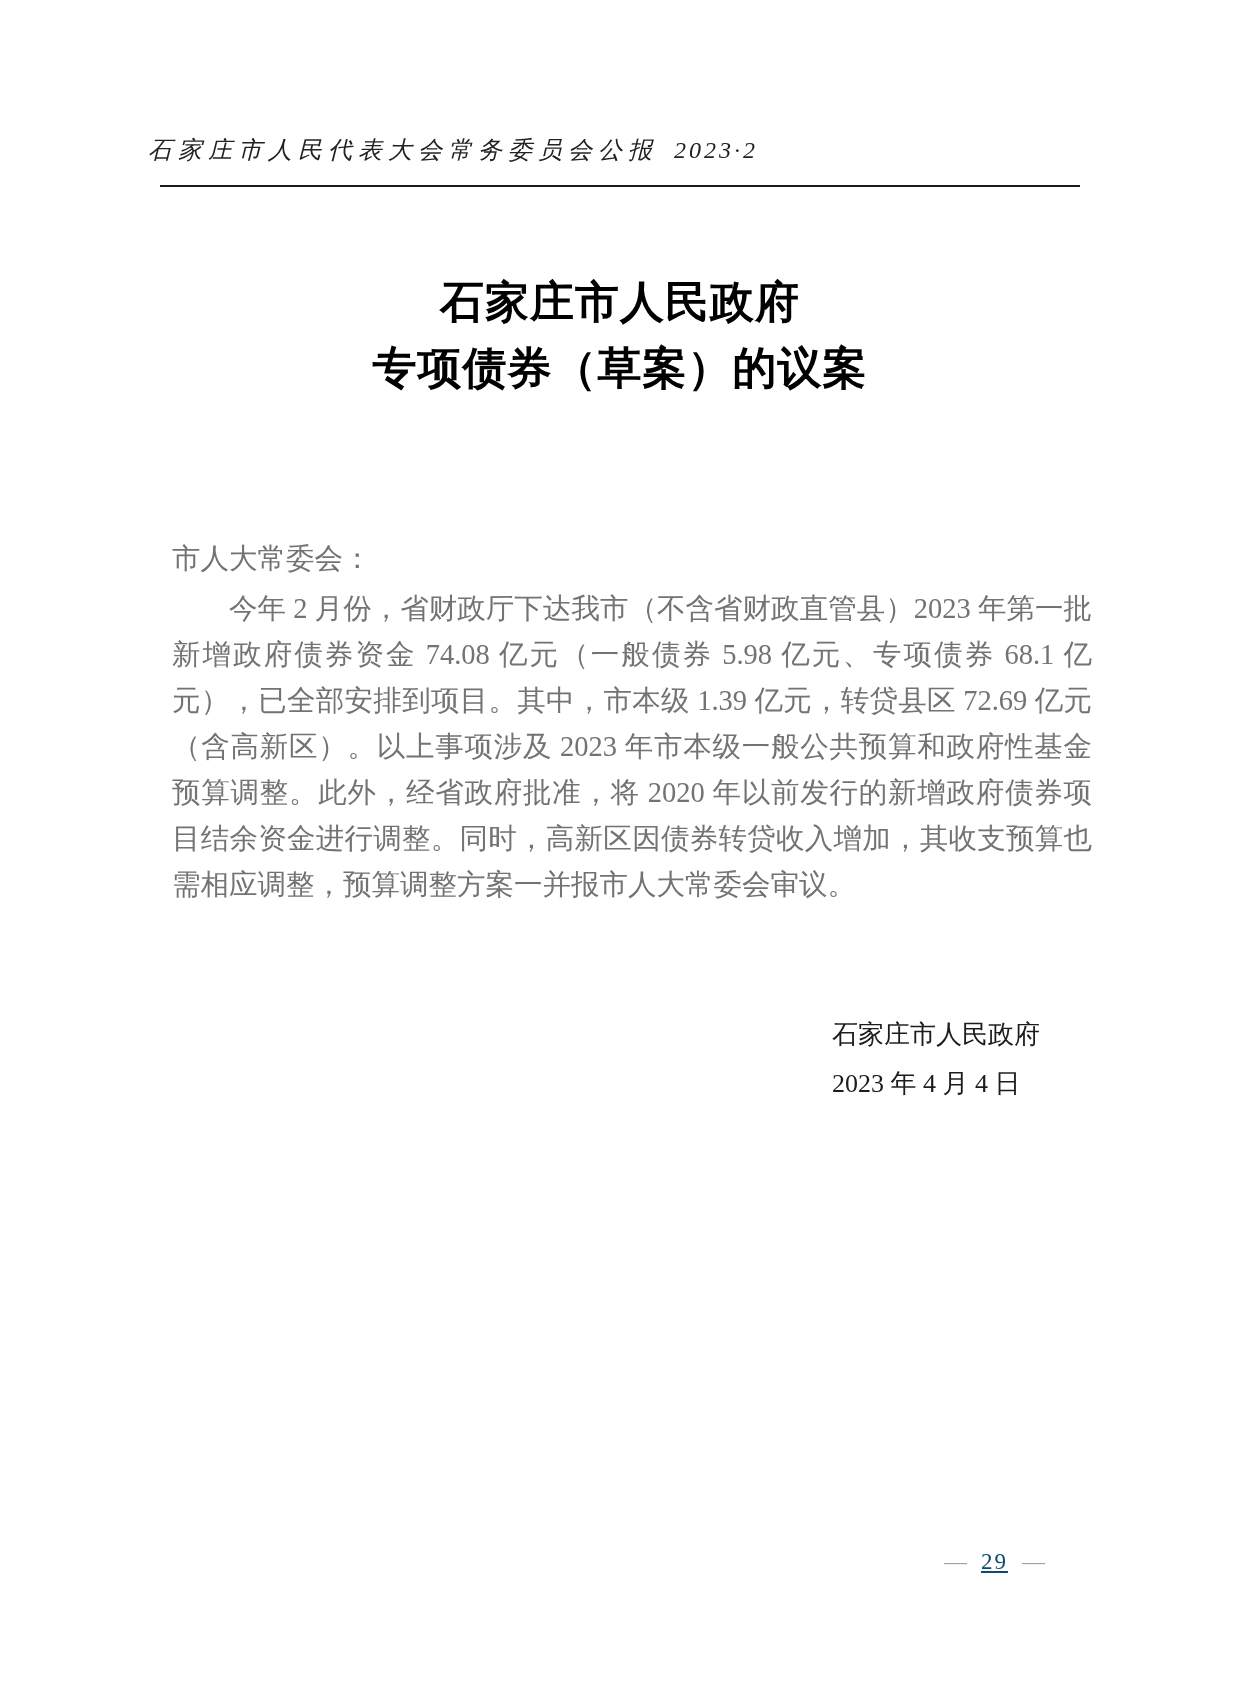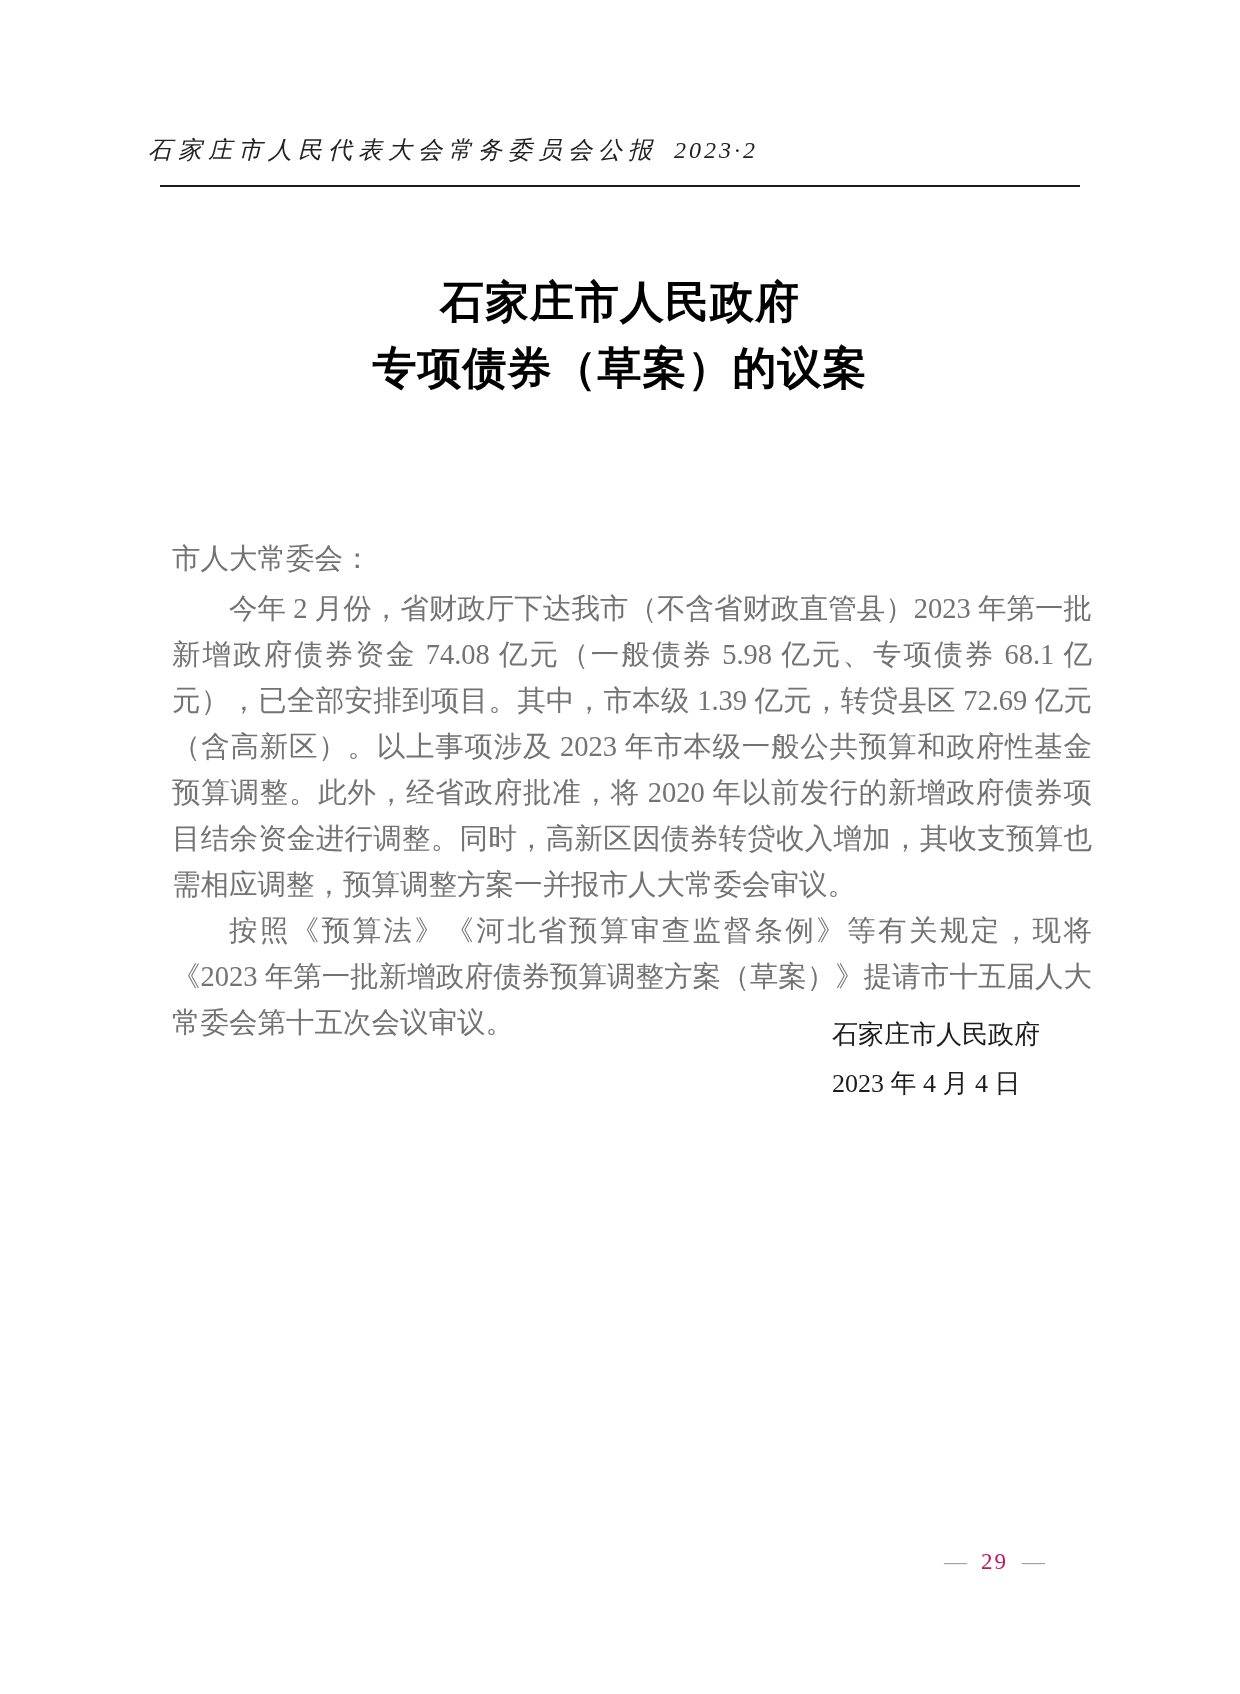--- a/index.html
+++ b/index.html
@@ -81,21 +81,21 @@
   .footer {
     position: absolute;
     top: 1549px;
     left: 944px;
     display: flex;
     align-items: center;
     gap: 14px;
     font-size: 23px;
   }
   .footer .dash { color: #a2a2a2; }
-  .footer .num { color: #be185d; letter-spacing: 2px; }
+  .footer .num { color: #0c4a6e; letter-spacing: 2px; text-decoration: underline; }
 </style>
 </head>
 <body>
 
 <div class="page">
 
   <div class="masthead">
     <span class="mh-title">石家庄市人民代表大会常务委员会公报</span>
     <span class="mh-issue">2023·2</span>
   </div>
@@ -103,21 +103,20 @@
   <div class="rule"></div>
 
   <h1 class="doc-title">
     <span class="tl">石家庄市人民政府</span>
     <span class="tl">专项债券（草案）的议案</span>
   </h1>
 
   <div class="body-block">
     <p class="salutation">市人大常委会：</p>
     <p class="para para-1">今年 2 月份，省财政厅下达我市（不含省财政直管县）2023 年第一批新增政府债券资金 74.08 亿元（一般债券 5.98 亿元、专项债券 68.1 亿元），已全部安排到项目。其中，市本级 1.39 亿元，转贷县区 72.69 亿元（含高新区）。以上事项涉及 2023 年市本级一般公共预算和政府性基金预算调整。此外，经省政府批准，将 2020 年以前发行的新增政府债券项目结余资金进行调整。同时，高新区因债券转贷收入增加，其收支预算也需相应调整，预算调整方案一并报市人大常委会审议。</p>
-    <p class="para">按照《预算法》《河北省预算审查监督条例》等有关规定，现将《2023 年第一批新增政府债券预算调整方案（草案）》提请市十五届人大常委会第十五次会议审议。</p>
   </div>
 
   <div class="signature">
     <div>石家庄市人民政府</div>
     <div>2023 年 4 月 4 日</div>
   </div>
 
   <div class="footer">
     <span class="dash">—</span>
     <span class="num">29</span>

